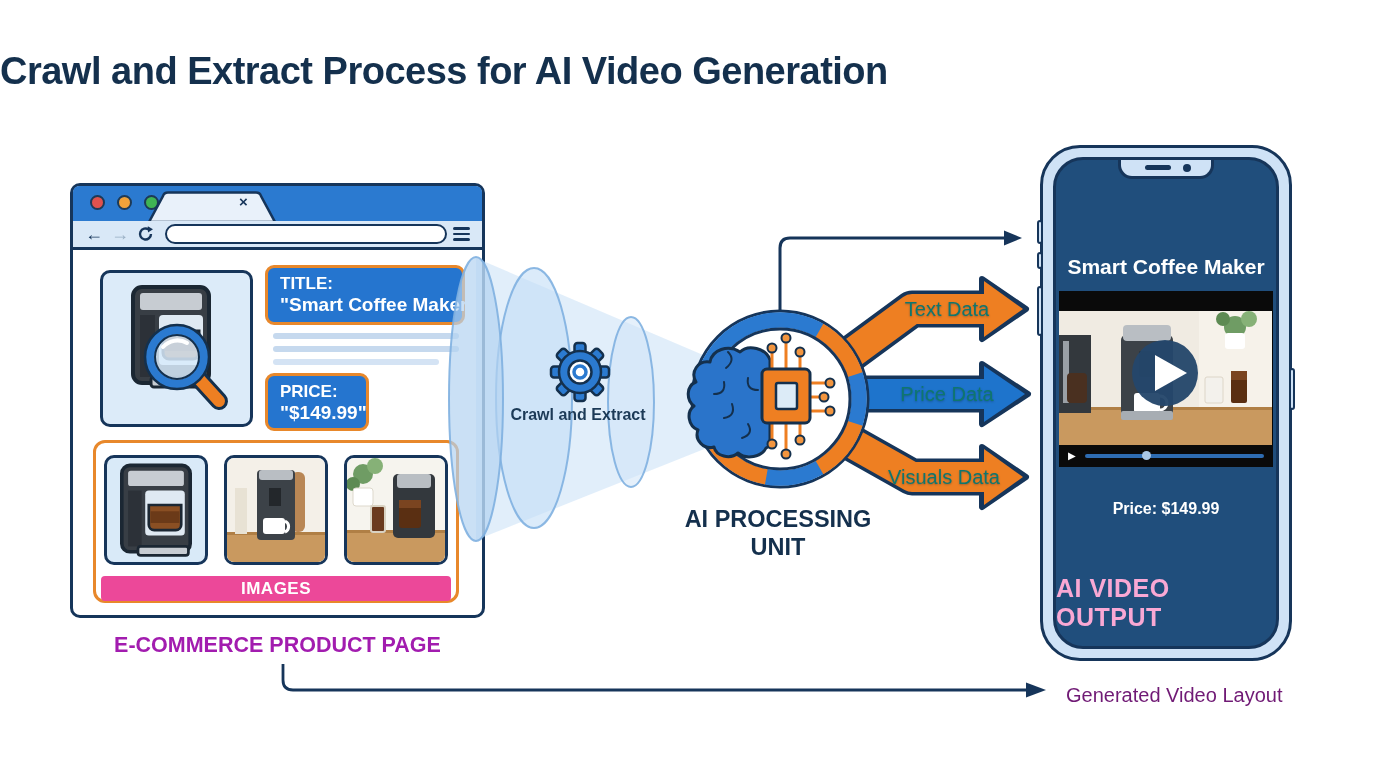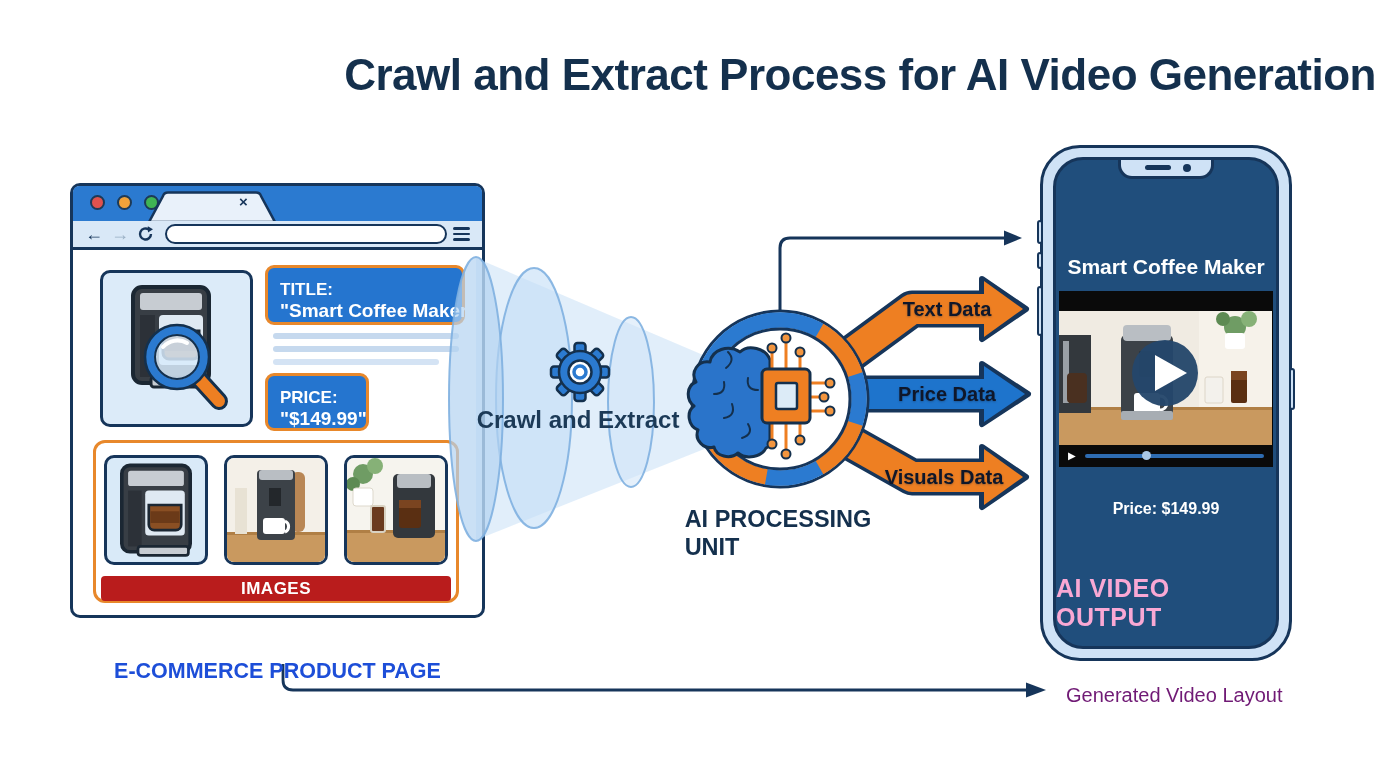--- a/index.html
+++ b/index.html
@@ -1,20 +1,20 @@
 <!DOCTYPE html>
 <html><head>
 <meta charset="utf-8">
 <style>
   html,body{margin:0;padding:0;background:#fff;}
   .canvas{position:relative;width:1376px;height:768px;background:#ffffff;overflow:hidden;
           font-family:"Liberation Sans",sans-serif;color:#14304d;}
   
-  .page-title{position:absolute;top:50px;left:0;right:0;text-align:right;
-    font-size:44px;font-weight:800;letter-spacing:-0.5px;color:#14304d;z-index:3;}
+  .page-title{position:absolute;top:50px;left:0;right:0;text-align:left;
+    font-size:38px;font-weight:800;letter-spacing:-0.5px;color:#14304d;z-index:3;}
   
   .browser{position:absolute;left:70px;top:183px;width:415px;height:435px;background:#fff;
     border:3px solid #16355a;border-radius:10px;box-sizing:border-box;z-index:1;}
   .titlebar{position:relative;height:35px;background:#2b7ad0;border-radius:6px 6px 0 0;}
   .dot{position:absolute;top:9px;width:15px;height:15px;border-radius:50%;border:2px solid #1d3a57;box-sizing:border-box;}
   .dot.red{left:17px;background:#e0524e;}
   .dot.yellow{left:44px;background:#f0a23a;}
   .dot.green{left:71px;background:#3fb454;}
   .tab{position:absolute;left:74px;top:5px;width:130px;height:31px;}
   .tab-close{position:absolute;left:166px;top:8px;font-size:15px;font-weight:bold;color:#16355a;line-height:15px;}
@@ -23,46 +23,46 @@
   .nav-ico{font-size:18px;font-weight:bold;line-height:20px;margin-right:8px;}
   .back{color:#16355a;}
   .fwd{color:#9ab0c5;}
   .reload{margin-right:10px;display:inline-flex;}
   .urlbar{flex:0 0 282px;height:20px;background:#fff;border:2.5px solid #16355a;border-radius:12px;box-sizing:border-box;}
   .menu-ico{margin-left:auto;display:flex;flex-direction:column;gap:3px;}
   .menu-ico i{display:block;width:17px;height:2.6px;background:#16355a;border-radius:2px;}
   .product-box{position:absolute;left:27px;top:84px;width:153px;height:157px;background:#dcebf9;
     border:3px solid #16355a;border-radius:10px;box-sizing:border-box;overflow:hidden;}
   .anno-box{position:absolute;border:3px solid #e8882b;border-radius:9px;background:#2575cf;
-    color:#fff;box-sizing:border-box;padding:12px 12px;box-shadow:inset 0 0 0 2px #fff0;}
+    color:#fff;box-sizing:border-box;padding:6px 12px;box-shadow:inset 0 0 0 2px #fff0;}
   .anno-box .lbl{font-size:17px;font-weight:bold;}
   .anno-box .val{font-size:19px;font-weight:bold;white-space:nowrap;}
   .title-box{left:192px;top:79px;width:200px;height:60px;}
   .price-box{left:192px;top:187px;width:104px;height:58px;}
   .ph-line{position:absolute;height:5.5px;border-radius:3px;background:#c6d9ee;}
   .l1{left:200px;top:147px;width:186px;}
   .l2{left:200px;top:160px;width:186px;}
   .l3{left:200px;top:173px;width:166px;background:#d4e3f4;}
   .images-box{position:absolute;left:20px;top:254px;width:366px;height:163px;border:3px solid #e8882b;
     border-radius:12px;box-sizing:border-box;background:#fff;}
   .thumb{position:absolute;top:12px;width:104px;height:110px;border:3px solid #16355a;border-radius:10px;
     box-sizing:border-box;overflow:hidden;background:#d9eaf8;}
   .t1{left:8px;} .t2{left:128px;} .t3{left:248px;}
-  .images-bar{position:absolute;left:5px;right:5px;top:133px;height:25px;background:#b91c1c;border-radius:4px;
+  .images-bar{position:absolute;left:5px;right:5px;top:133px;height:25px;background:#ec4899;border-radius:4px;
     color:#fff;font-weight:bold;font-size:17px;text-align:center;line-height:25px;letter-spacing:.5px;}
-  .ecom-caption{position:absolute;left:70px;top:659px;width:415px;text-align:center;
-    font-size:21.5px;font-weight:bold;color:#1d4ed8;z-index:3;}
+  .ecom-caption{position:absolute;left:70px;top:633px;width:415px;text-align:center;
+    font-size:21.5px;font-weight:bold;color:#a21caf;z-index:3;}
   
   .diagram{position:absolute;left:0;top:0;z-index:2;pointer-events:none;}
   
   .flabel{position:absolute;z-index:3;white-space:nowrap;}
-  .crawl-label{left:578px;top:406px;transform:translateX(-50%);font-size:24px;font-weight:bold;color:#1c3a57;}
-  .ai-label{left:778px;top:505px;transform:translateX(-50%);
+  .crawl-label{left:578px;top:406px;transform:translateX(-50%);font-size:16px;font-weight:bold;color:#1c3a57;}
+  .ai-label{left:778px;top:505px;transform:translateX(-50%);text-align:center;
     font-size:23.5px;font-weight:bold;color:#14304d;line-height:28px;}
-  .flow-label{transform:translate(-50%,-50%);font-size:20px;font-weight:bold;color:#0f172a;
+  .flow-label{transform:translate(-50%,-50%);font-size:20px;font-weight:normal;color:#0f766e;
     text-shadow:0 1px 2px rgba(20,40,70,.35);}
   .flow-0{left:947px;top:309px;} .flow-1{left:947px;top:394px;} .flow-2{left:944px;top:477px;}
   .generated-label{left:1066px;top:684px;font-size:20px;color:#701a75;z-index:3;}
   
   .phone{position:absolute;left:1040px;top:145px;width:252px;height:516px;background:#cfe2f6;
     border:3.5px solid #16355a;border-radius:40px;box-sizing:border-box;z-index:4;}
   .side-btn{position:absolute;width:6px;background:#cfe2f6;border:2px solid #16355a;border-radius:3px;box-sizing:border-box;}
   .sb-l1{left:-6px;top:72px;height:24px;} .sb-l2{left:-6px;top:104px;height:17px;} .sb-l3{left:-6px;top:138px;height:50px;}
   .sb-r1{right:-6px;top:220px;height:42px;}
   .screen{position:absolute;left:10px;right:10px;top:9px;bottom:9px;background:#204e7c;

